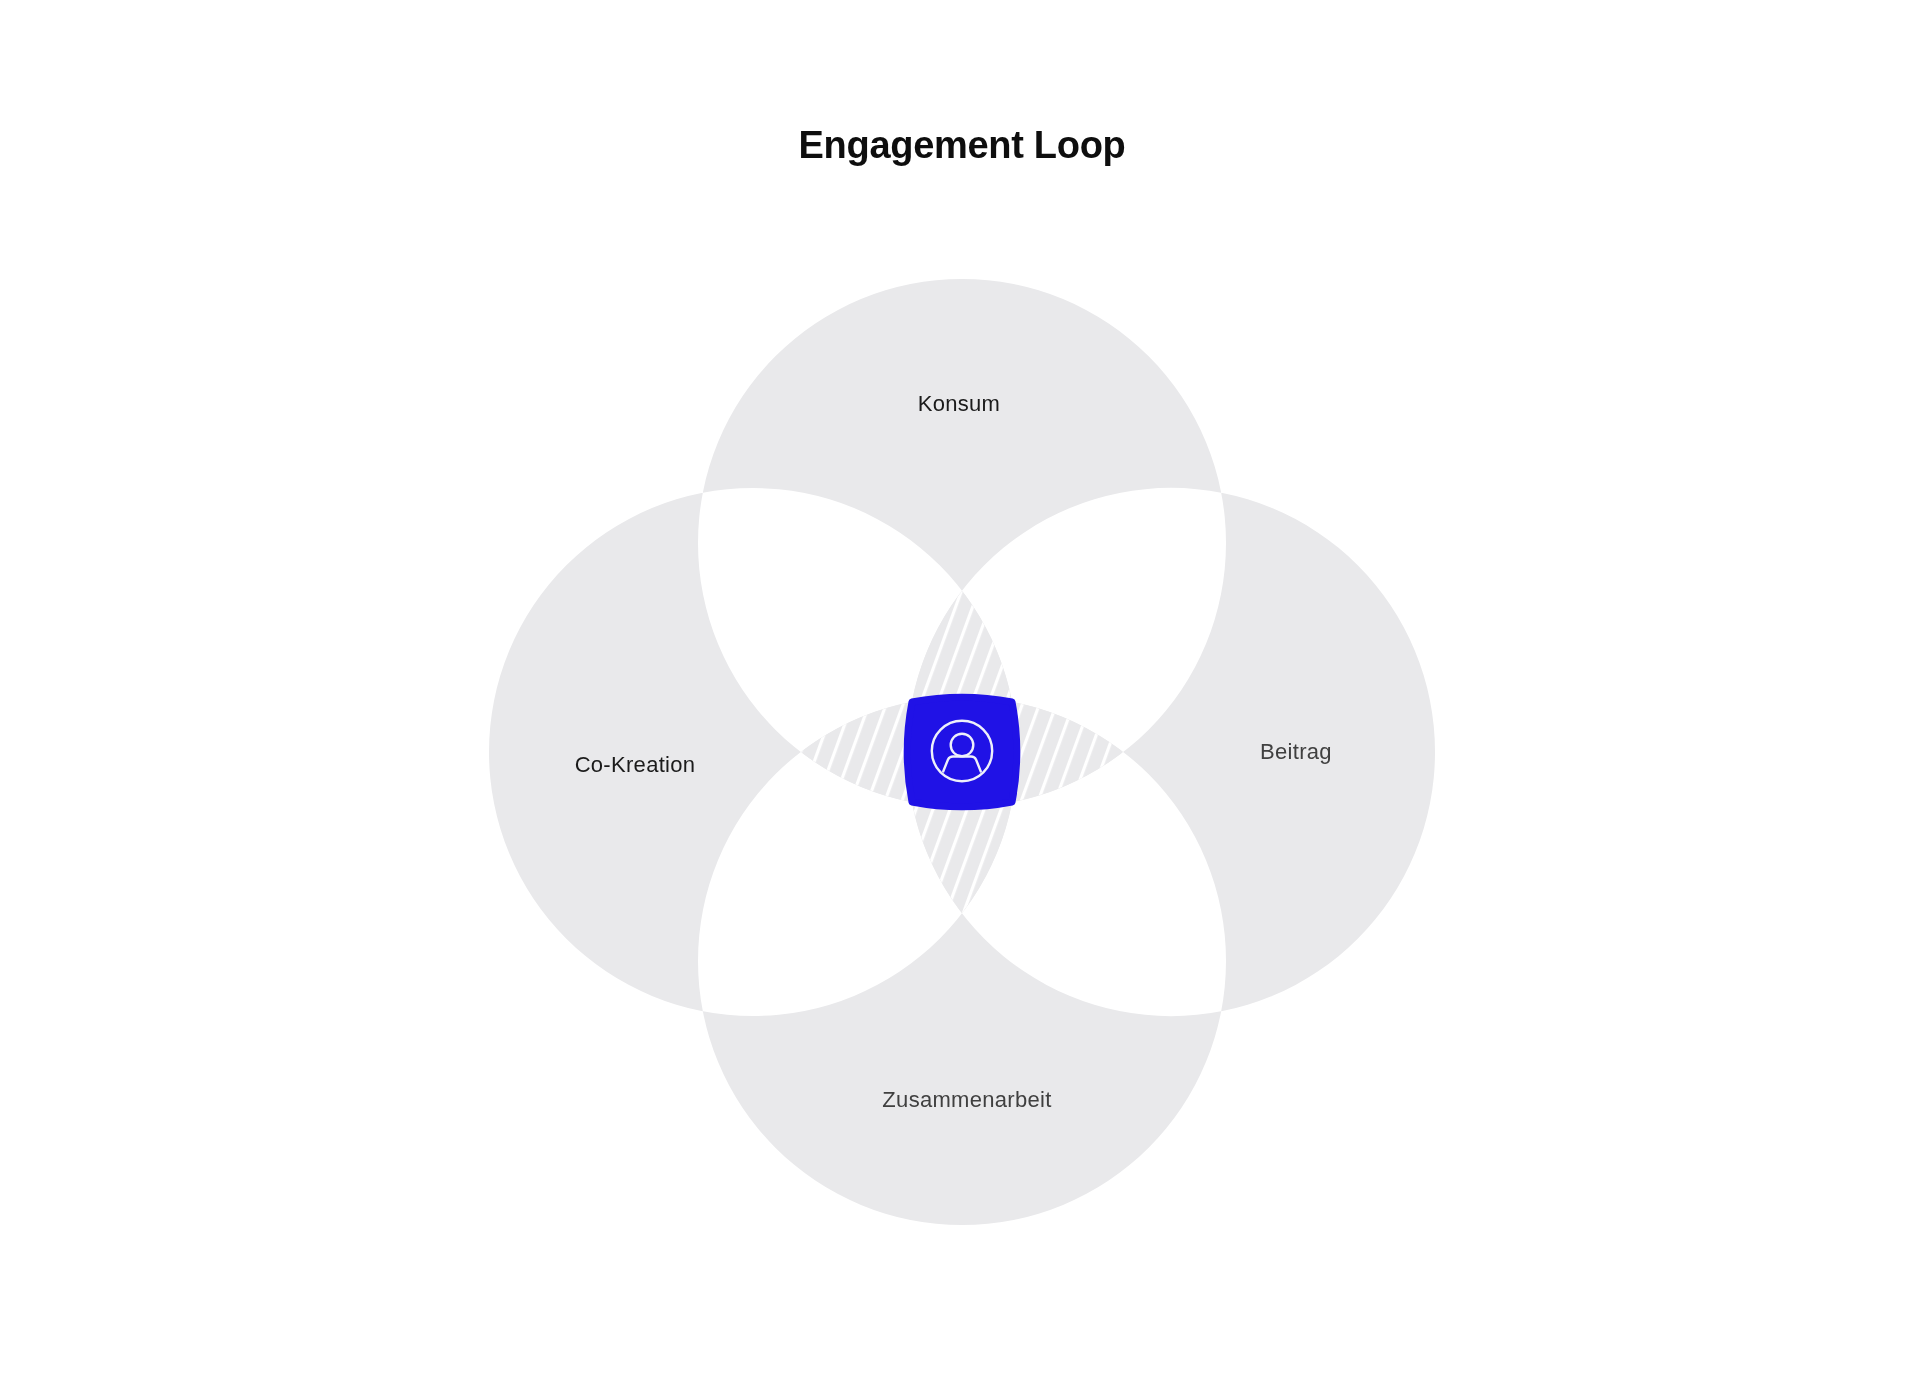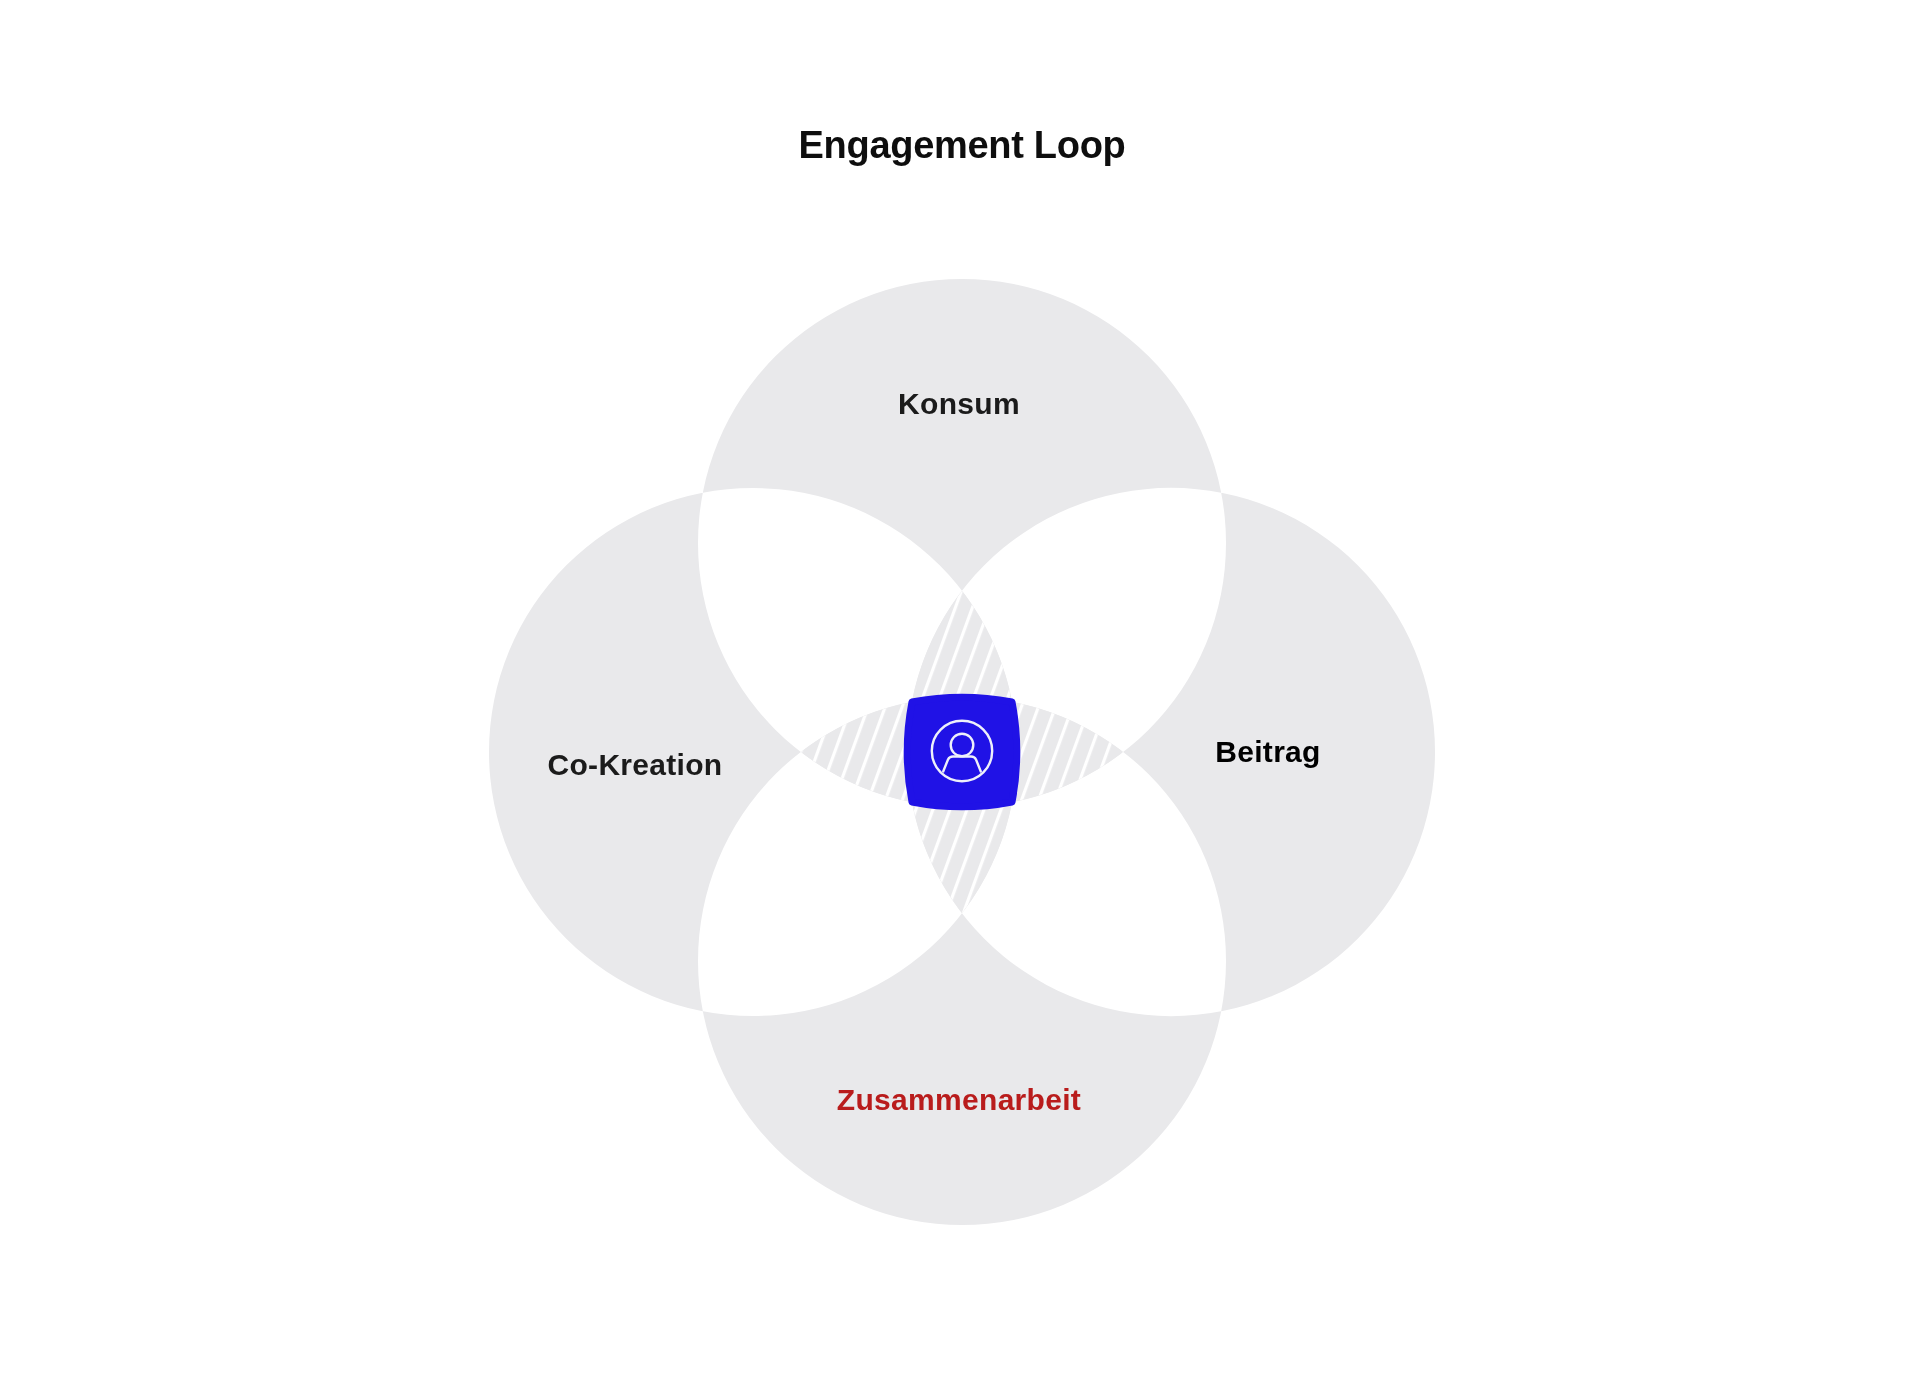--- a/index.html
+++ b/index.html
@@ -21,22 +21,22 @@
     left: 0;
     top: 0;
     width: 1919px;
     height: 1385px;
     display: block;
   }
   .label {
     position: absolute;
     transform: translate(-50%, -50%);
     white-space: nowrap;
-    font-size: 30px;
-    font-weight: 700;
+    font-size: 22px;
+    font-weight: 400;
     letter-spacing: 0.3px;
     color: #1b1b1b;
   }
   .page-title {
     position: absolute;
     left: 962px;
     top: 145px;
     transform: translate(-50%, -50%);
     white-space: nowrap;
     font-size: 38px;
@@ -86,17 +86,17 @@
       <path fill="none" stroke-width="2.4" clip-path="url(#iconClip)" d="M -21,26 L -14,8.5 Q -12.5,5.5 -9,5.5 L 9,5.5 Q 12.5,5.5 14,8.5 L 21,26" stroke="#eef0fb"></path>
       <circle cx="0" cy="-6" r="11.3" stroke-width="2.4" fill="#2012e6" stroke="#eef0fb"></circle>
       <circle cx="0" cy="0" r="30.2" fill="none" stroke-width="2.4" stroke="#eef0fb"></circle>
     </g>
   </svg>
 
   <div class="label label-top" style="color: rgb(27, 27, 27);">Konsum</div>
 
   <div class="label label-left" style="color: rgb(27, 27, 27);">Co-Kreation</div>
 
-  <div class="label label-right" style="color: #000000;">Beitrag</div>
+  <div class="label label-right" style="color: #404040; margin-left: 28px;">Beitrag</div>
 
-  <div class="label label-bottom" style="color: #b91c1c;">Zusammenarbeit</div>
+  <div class="label label-bottom" style="color: #404040; margin-left: 8px;">Zusammenarbeit</div>
 
 </div>
 
 </body></html>

